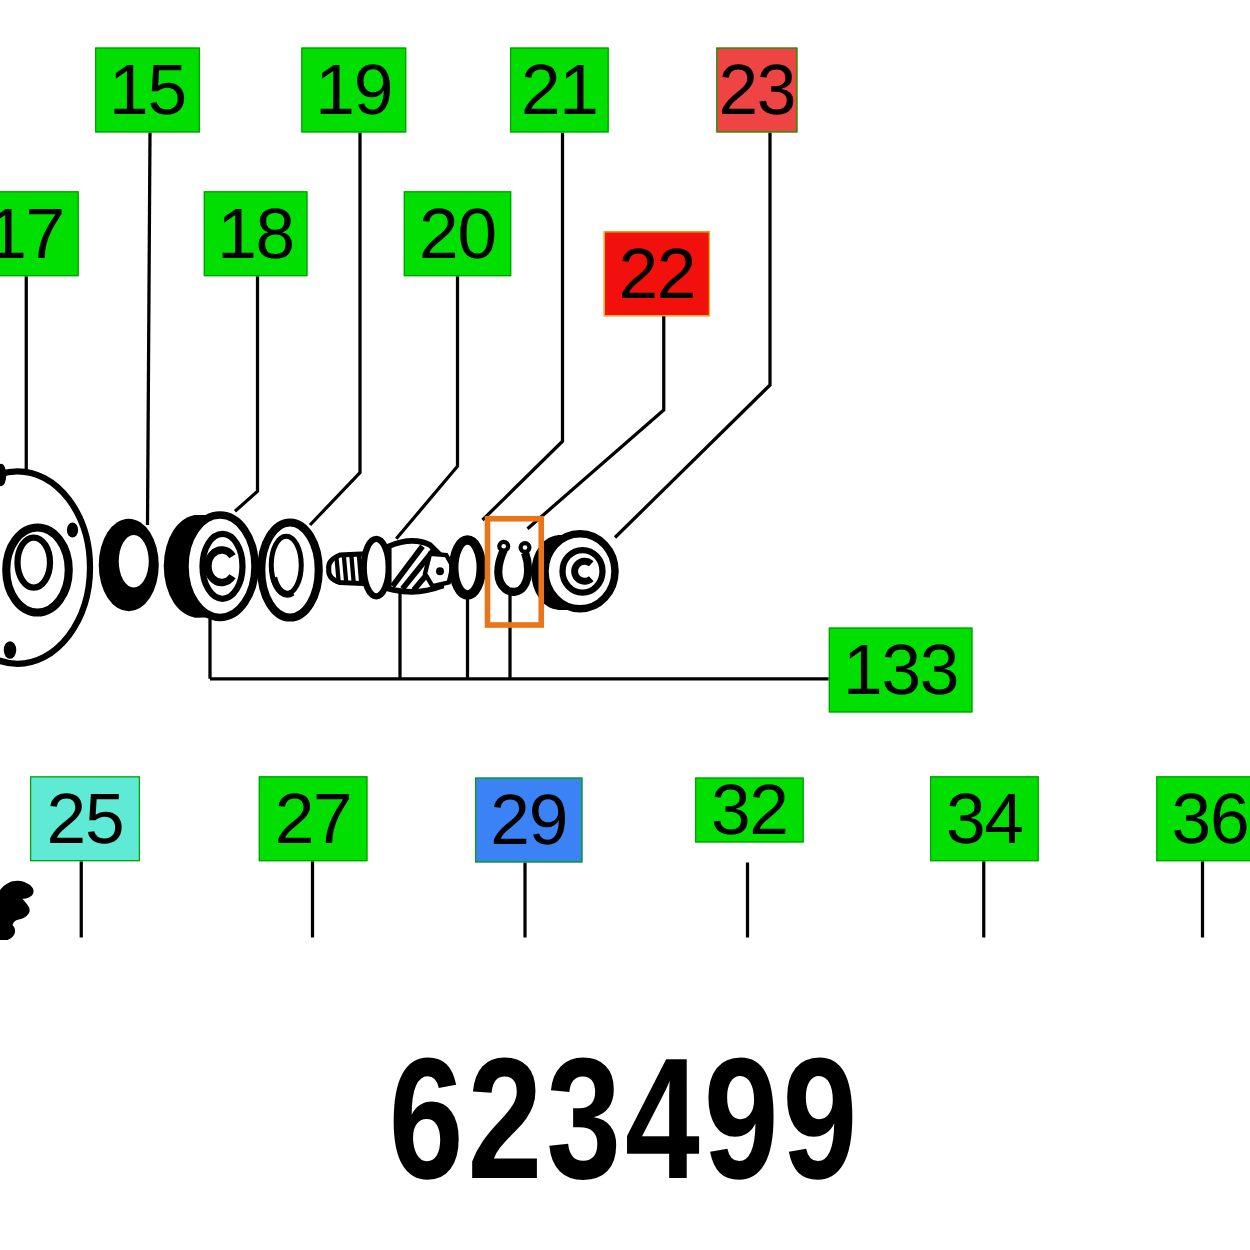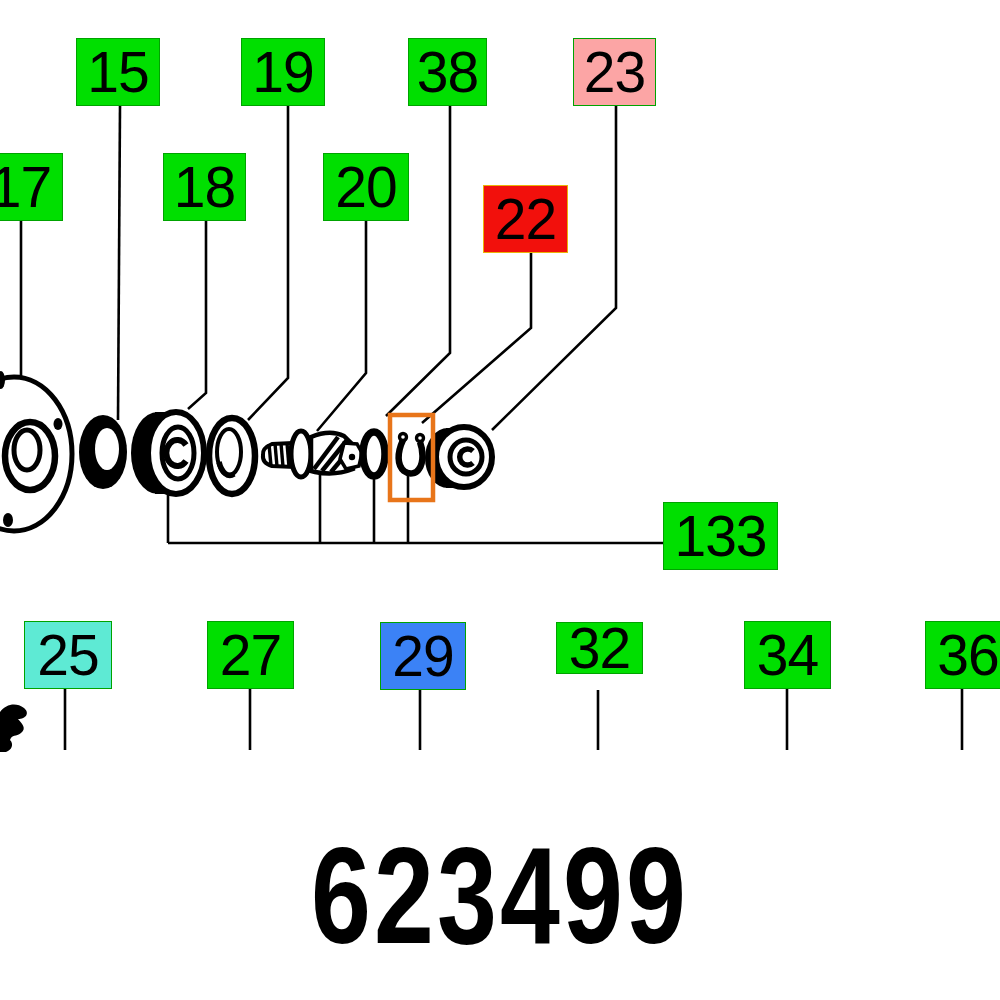--- a/index.html
+++ b/index.html
@@ -120,22 +120,22 @@
       <path d="M0,748 L0,712 C6,704 16,702 24,708 C30,713 26,719 18,719 C22,724 27,728 21,733
                C16,737 12,734 10,740 C14,744 12,750 6,752 L0,752 Z" fill="#000"></path>
     </g>
 
     <rect id="highlight-box" fill="none" stroke-width="4.5" x="390" y="415" width="43" height="85" stroke="#e8751a"></rect>
   </svg>
 
   <div id="labels-layer">
       <div class="part-label green" style="left: 76px; top: 38px; width: 84px; height: 68px; background: rgb(0, 223, 0);">15</div>
       <div class="part-label green" style="left: 241px; top: 38px; width: 84px; height: 68px; background: rgb(0, 223, 0);">19</div>
-      <div class="part-label green" style="left: 408px; top: 38px; width: 79px; height: 68px; background: rgb(0, 223, 0);">38</div>
-      <div class="part-label green" style="left: 573px; top: 38px; width: 83px; height: 68px; background: #fca5a5;">23</div>
+      <div class="part-label green" style="left: 408px; top: 38px; width: 79px; height: 68px; background: rgb(0, 223, 0);">21</div>
+      <div class="part-label green" style="left: 573px; top: 38px; width: 65px; height: 68px; background: #ef4444;">23</div>
       <div class="part-label green" style="left: -22px; top: 153px; width: 85px; height: 68px; background: rgb(0, 223, 0);">17</div>
       <div class="part-label green" style="left: 163px; top: 153px; width: 83px; height: 68px; background: rgb(0, 223, 0);">18</div>
       <div class="part-label green" style="left: 323px; top: 153px; width: 86px; height: 68px; background: rgb(0, 223, 0);">20</div>
       <div class="part-label red" style="left: 483px; top: 153px; width: 85px; height: 68px; background: rgb(242, 16, 12);">22</div>
       <div class="part-label green" style="left: 663px; top: 502px; width: 115px; height: 68px; background: rgb(0, 223, 0);">133</div>
       <div class="part-label green" style="left: 24px; top: 621px; width: 88px; height: 68px; background: #5eead4;">25</div>
       <div class="part-label green" style="left: 207px; top: 621px; width: 87px; height: 68px; background: rgb(0, 223, 0);">27</div>
       <div class="part-label green" style="left: 380px; top: 622px; width: 86px; height: 68px; background: #3b82f6;">29</div>
       <div class="part-label green" style="left: 556px; top: 622px; width: 87px; height: 52px; background: rgb(0, 223, 0);">32</div>
       <div class="part-label green" style="left: 744px; top: 621px; width: 87px; height: 68px; background: rgb(0, 223, 0);">34</div>

